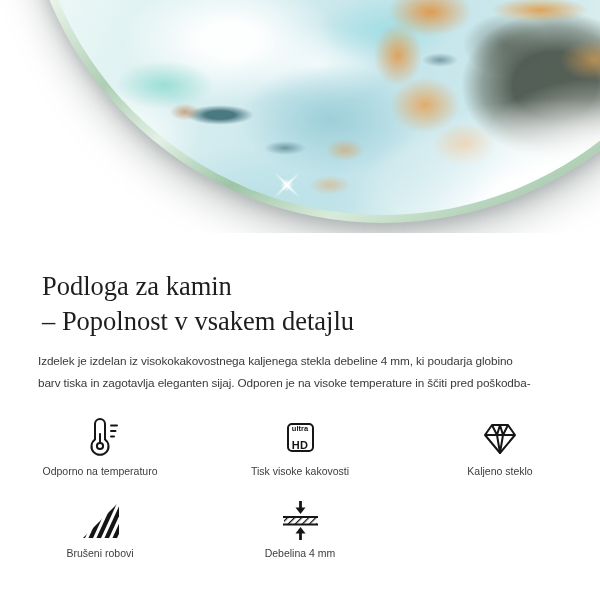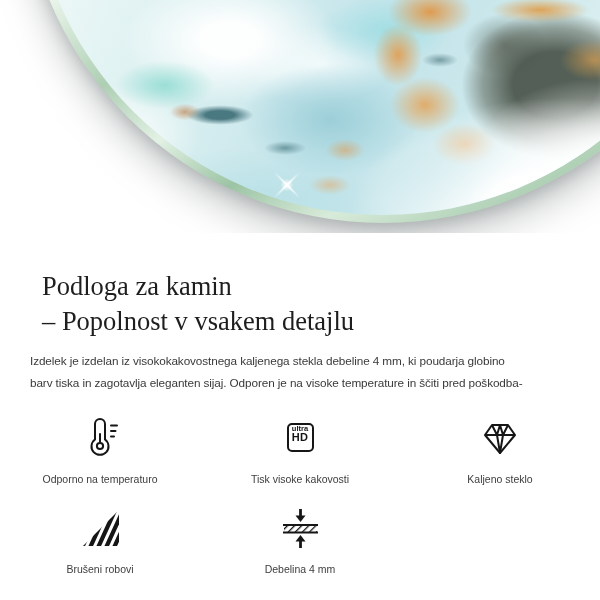--- a/index.html
+++ b/index.html
@@ -47,30 +47,30 @@
       width:2px; height:100%; margin-left:-1px;
       background: linear-gradient(to bottom, rgba(255,255,255,0), rgba(255,255,255,.95) 45%, rgba(255,255,255,.95) 55%, rgba(255,255,255,0)); }
   .sparkle::before { transform:rotate(45deg); }
   .sparkle::after  { transform:rotate(-45deg); }
   .sparkle .core { position:absolute; left:50%; top:50%; width:14px; height:14px; margin:-7px 0 0 -7px;
       background: radial-gradient(circle, rgba(255,255,255,1) 0%, rgba(255,255,255,0) 65%); }
 
   
   .title { padding:4px 0 0 42px; font-family:"Liberation Serif", serif; font-weight:400;
            font-size:26.5px; line-height:35px; color:#1e1e1e;margin-top:32px; }
-  .desc  { padding:11px 20px 0 30px; font-size:11.75px; line-height:22.4px;
+  .desc  { padding:11px 20px 0 38px; font-size:11.75px; line-height:22.4px;
            letter-spacing:-0.1px; color:#3a3a3a; }
 
   
   .features { margin-top:20px; display:grid; grid-template-columns:1fr 1fr 1fr; row-gap:20px; }
   .feature  { display:flex; flex-direction:column; align-items:center; }
   .icon-wrap{ height:46px; display:flex; align-items:center; justify-content:center; }
-  .feature-label { margin-top:12px; font-size:10.5px; color:#3d3d3d; }
+  .feature-label { margin-top:4px; font-size:10.5px; color:#3d3d3d; }
   .uhd { width:27px; height:29px; border:2.5px solid #161616; border-radius:5px;
-         display:flex; flex-direction:column; align-items:center; justify-content:flex-start;
+         display:flex; flex-direction:column; align-items:center; justify-content:space-between;
          line-height:.95; color:#141414; }
   .uhd .t1 { font-size:7.5px; font-weight:bold; }
   .uhd .t2 { font-size:11px;  font-weight:bold; letter-spacing:.3px; }
   svg { display:block; }
 </style>
 </head>
 <body>
 
 <div class="hero" role="img" aria-label="Okrogla steklena podloga z abstraktnim marmornim motivom v turkizni, beli in bakreni barvi">
   <div class="glow"></div>

